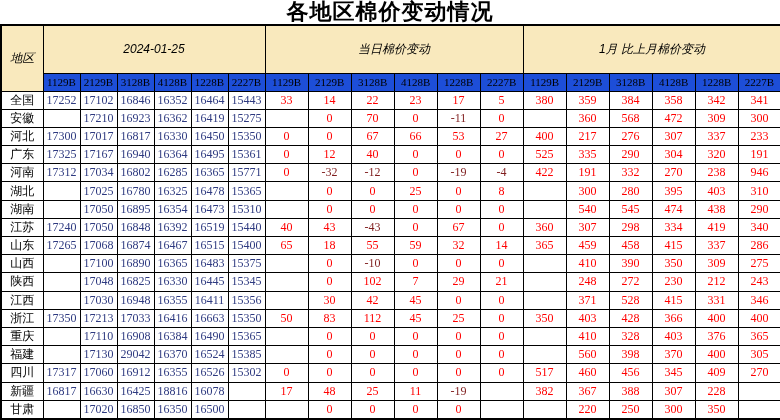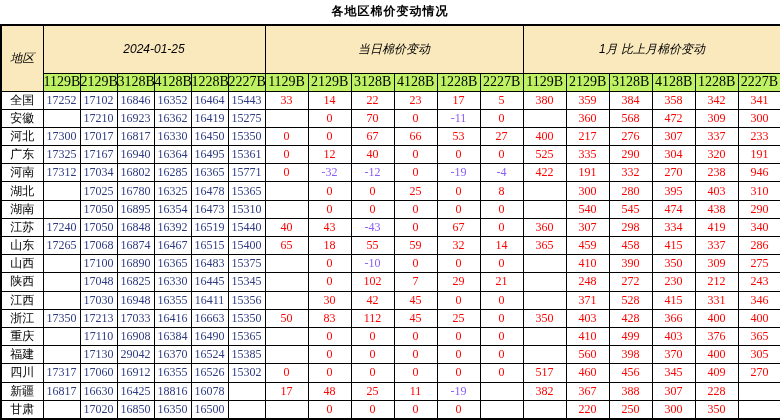--- a/index.html
+++ b/index.html
@@ -1,34 +1,34 @@
 <!DOCTYPE html>
 <html><head>
 <meta charset="utf-8">
 <style>
   html,body{margin:0;padding:0;background:#fff;width:780px;height:420px;overflow:hidden;}
   .page{width:780px;height:420px;background:#fff;font-family:"Liberation Sans",sans-serif;}
   .title{height:24px;line-height:23px;text-align:center;font-family:"Liberation Serif",serif;
-         font-weight:bold;font-size:12px;color:#000;letter-spacing:1px;}
+         font-weight:bold;font-size:22px;color:#000;letter-spacing:1px;}
   table.grid{border-collapse:collapse;table-layout:fixed;width:780px;height:396px;
              border:2px solid #000;}
   table.grid th, table.grid td{border:1px solid #000;padding:0;margin:0;text-align:center;
              white-space:nowrap;overflow:hidden;font-weight:normal;}
   col.c-region{width:42px;} col.c-price{width:37px;} col.c-daily{width:43px;} col.c-monthly{width:43px;}
   tr.group-row{height:48px;font-style:italic;}
   tr.group-row th{background:#F9E9BD;font-size:12px;color:#000;vertical-align:middle;}
   th.grp-bottom{vertical-align:bottom;padding-bottom:2px;}
   th.region-h{background:#F9E9BD;font-size:12px;}
   tr.codes-row{height:18px;}
-  tr.codes-row th{background:#bef264;font-family:"Liberation Serif",serif;font-size:14px;color:#000;margin-top:35px;}
+  tr.codes-row th{background:#1d4ed8;font-family:"Liberation Serif",serif;font-size:11px;color:#000;margin-top:35px;}
   td.region{font-size:12px;color:#000;background:#fff;}
   td.price{font-family:"Liberation Serif",serif;font-size:12px;color:#2E3A80;}
   td.chg{font-family:"Liberation Serif",serif;font-size:12px;}
   td.chg.pos{color:#FF0000;}
-  td.chg.neg{color:#8b5cf6;}
+  td.chg.neg{color:#7f1d1d;}
 </style>
 </head>
 <body>
 
 <div class="page">
   <div class="title">各地区棉价变动情况</div>
   <table class="grid">
     <colgroup>
       <col class="c-region">
       <col class="c-price">
@@ -361,21 +361,21 @@
           <td class="price">16490</td>
           <td class="price">15365</td>
           <td class="chg"></td>
           <td class="chg pos">0</td>
           <td class="chg pos">0</td>
           <td class="chg pos">0</td>
           <td class="chg pos">0</td>
           <td class="chg pos">0</td>
           <td class="chg"></td>
           <td class="chg pos">410</td>
-          <td class="chg pos">499</td>
+          <td class="chg pos">328</td>
           <td class="chg pos">403</td>
           <td class="chg pos">376</td>
           <td class="chg pos">365</td>
         </tr>
         <tr>
           <td class="region">福建</td>
           <td class="price"></td>
           <td class="price">17130</td>
           <td class="price">29042</td>
           <td class="price">16370</td>

